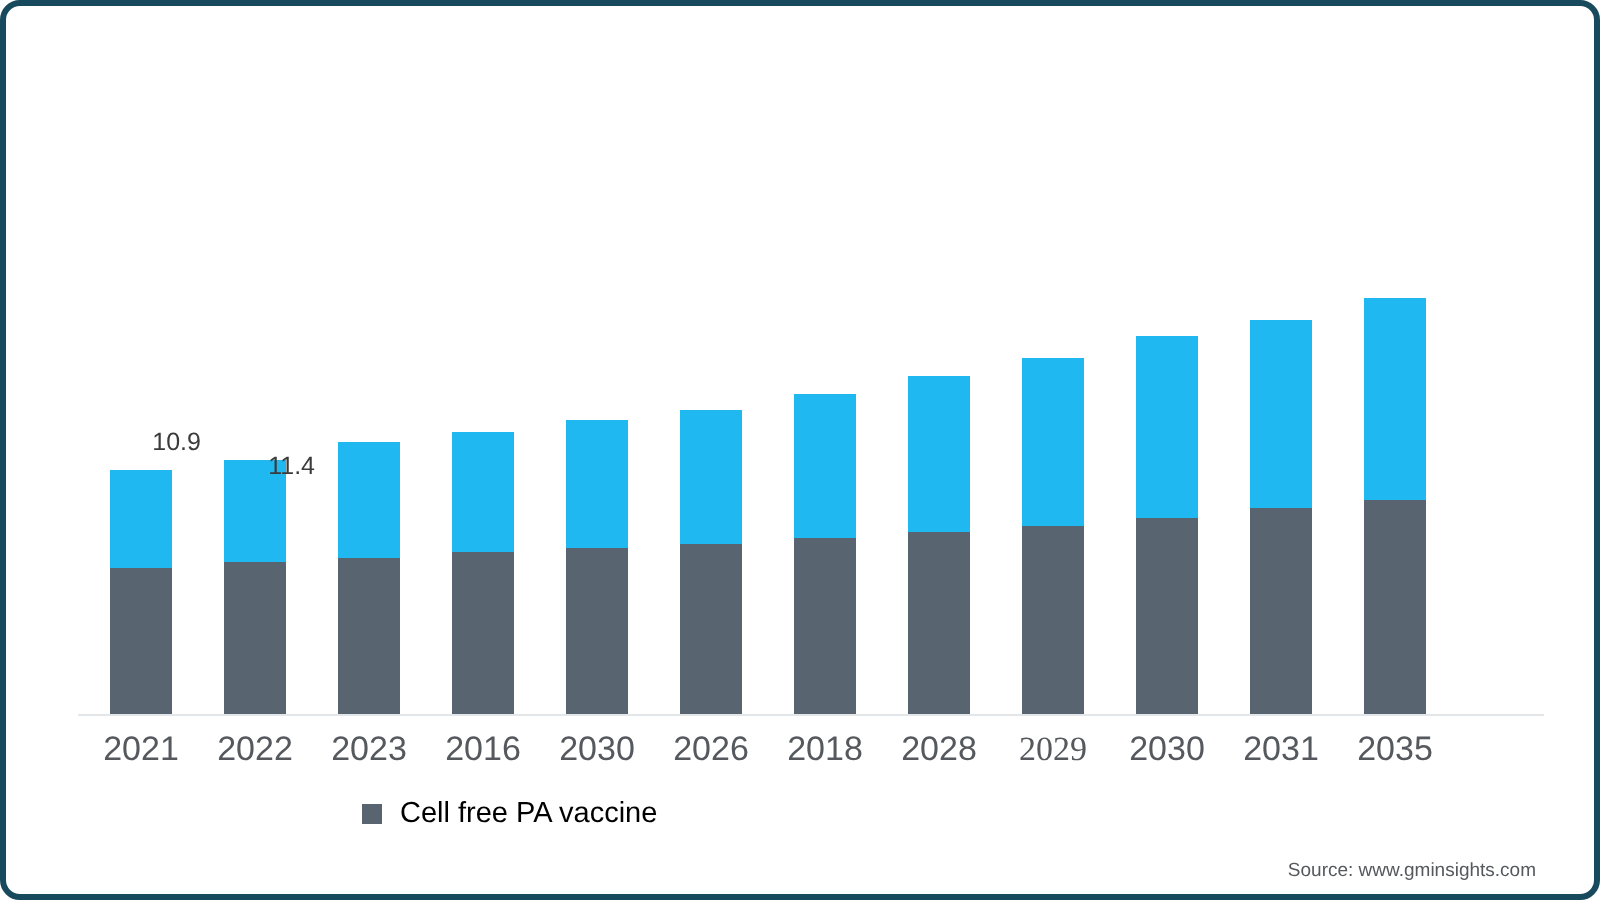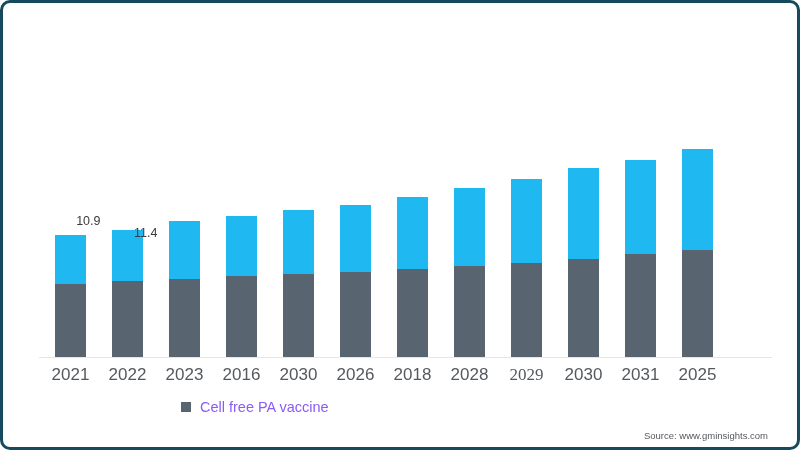--- a/index.html
+++ b/index.html
@@ -99,21 +99,21 @@
     white-space: nowrap;
   }
   .legend-swatch {
     width: 10px;
     height: 10px;
     flex: 0 0 10px;
     display: block;
   }
   .legend-text {
     font-size: 14.5px;
-    color: #8b5cf6;
+    color: #000000;
   }
   #source {
     position: absolute;
     top: 424px;
     right: 26px;
     font-size: 9.5px;
     color: #55595e;
   }
 </style>
 </head>
@@ -180,21 +180,21 @@
         <div class="tick-label" style="left: 547.5px;">2030</div>
         <div class="bar-group" style="left: 619px;">
           <div class="seg seg-top" style="height: 94px; background: rgb(32, 184, 241);"></div>
           <div class="seg seg-bottom" style="height: 103px; background: rgb(88, 100, 112);"></div>
         </div>
         <div class="tick-label" style="left: 604.5px;">2031</div>
         <div class="bar-group" style="left: 676px;">
           <div class="seg seg-top" style="height: 101px; background: rgb(32, 184, 241);"></div>
           <div class="seg seg-bottom" style="height: 107px; background: rgb(88, 100, 112);"></div>
         </div>
-        <div class="tick-label" style="left: 661.5px;">2025</div>
+        <div class="tick-label" style="left: 661.5px;">2035</div>
       </div>
 
     <div id="legend">
 
     <div class="legend-item" style="left: 175px;">
           <span class="legend-swatch" style="background: rgb(88, 100, 112);"></span>
           <span class="legend-text">Cell free PA vaccine</span>
         </div>
       </div>
 

